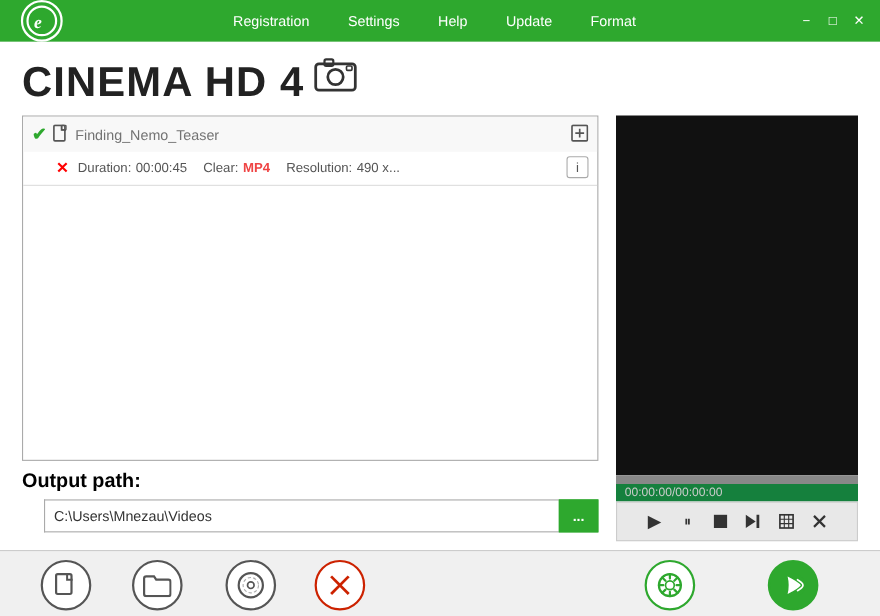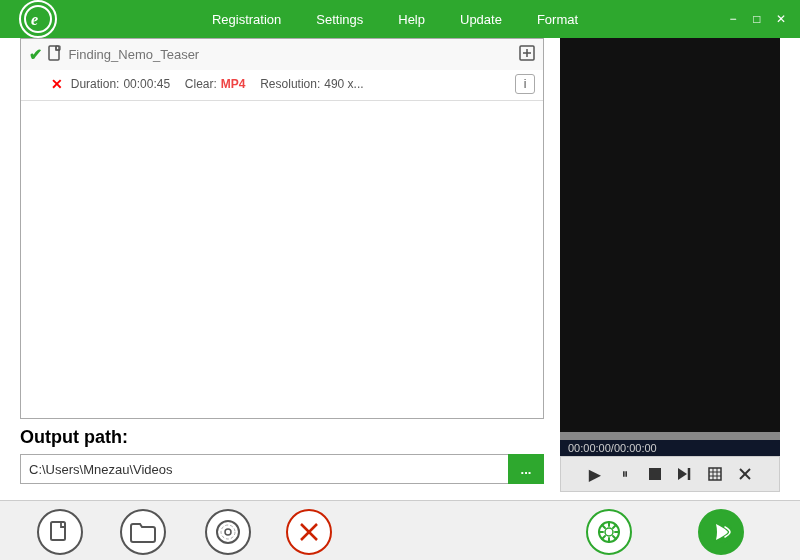--- a/index.html
+++ b/index.html
@@ -185,20 +185,21 @@
     }
     #output-path-label {
       font-size: 18px;
       font-weight: bold;
       color: #000000;
       margin-bottom: 6px;
     }
     #output-path-row {
       display: flex;
       gap: 0;
+      margin-left: 20px;
     }
     #output-path-input {
       flex: 1;
       height: 30px;
       border: 1px solid #aaa;
       border-right: none;
       padding: 0 8px;
       font-size: 13px;
       color: #333;
       outline: none;
@@ -235,21 +236,21 @@
       background: #888;
       height: 8px;
       position: relative;
     }
     #seek-bar-fill {
       background: #2ea82e;
       width: 0%;
       height: 100%;
     }
     #time-display {
-      background: #0f172a;
+      background: #15803d;
       color: #ccc;
       font-size: 11px;
       padding: 2px 8px;
       display: flex;
       align-items: center;
     }
     #player-controls {
       background: #e8e8e8;
       display: flex;
       align-items: center;
@@ -347,20 +348,31 @@
   </div>
   <div id="titlebar-controls">
     <div class="win-btn">−</div>
     <div class="win-btn">□</div>
     <div class="win-btn close">✕</div>
   </div>
 </div>
 
 <div id="main">
 
+  <div id="app-title-row">
+    <div id="app-title">CINEMA HD 4</div>
+    <div id="camera-icon-wrapper">
+      <svg width="40" height="36" viewBox="0 0 40 36">
+        <rect x="2" y="8" width="36" height="24" rx="3" fill="none" stroke="#333" stroke-width="2.5"></rect>
+        <circle cx="20" cy="20" r="7" fill="none" stroke="#333" stroke-width="2.5"></circle>
+        <rect x="10" y="4" width="8" height="6" rx="1.5" fill="none" stroke="#333" stroke-width="2"></rect>
+        <rect x="30" y="10" width="5" height="4" rx="1" fill="none" stroke="#333" stroke-width="1.5"></rect>
+      </svg>
+    </div>
+  </div>
 
   <div id="content-row">
 
     <div style="flex:1; display:flex; flex-direction:column;">
 
       <div id="file-list-panel" style="flex:1; margin-bottom:0;">
         <div id="file-list-body">
           <div id="file-item">
             <div id="file-item-header">
               <span class="checkmark">✔</span>

